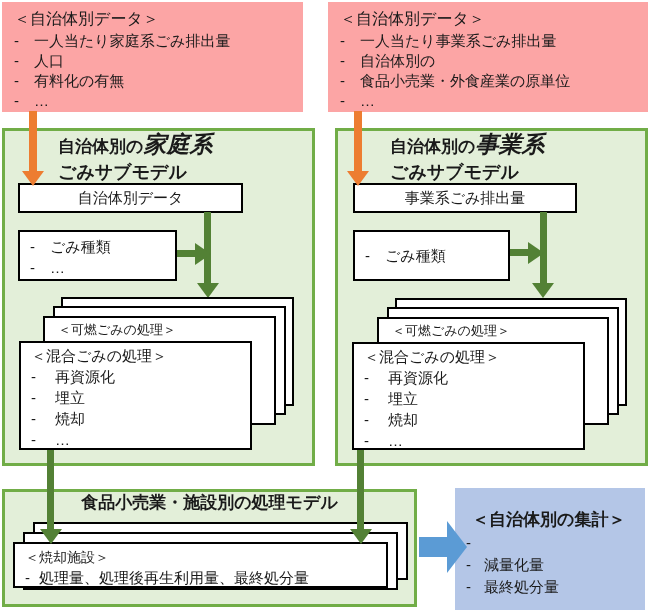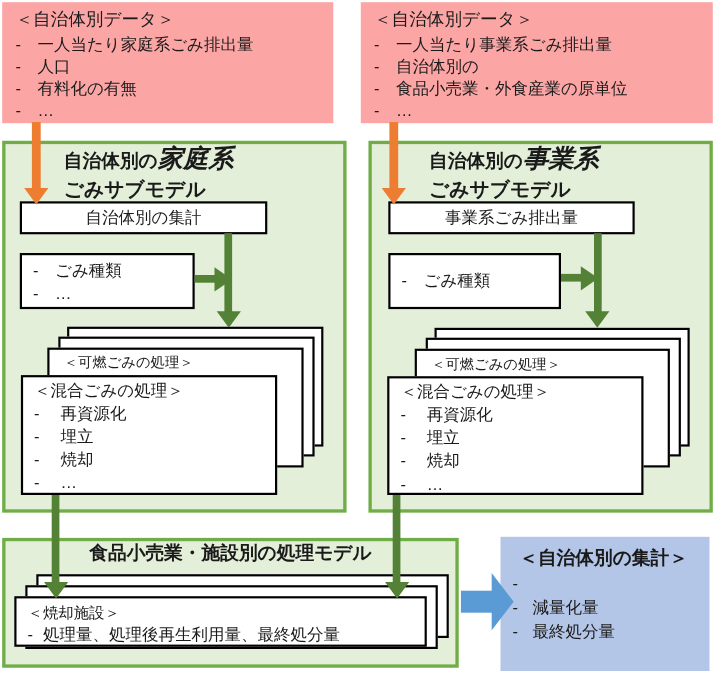--- a/index.html
+++ b/index.html
@@ -46,21 +46,21 @@
 
   .shaft { background:#538135; }
   .oshaft { background:#ED7D31; }
   .tri { width:0; height:0; }
   .tri.down-g  { border-left:11px solid transparent; border-right:11px solid transparent; border-top:15px solid #538135; }
   .tri.right-g { border-top:11px solid transparent; border-bottom:11px solid transparent; border-left:16px solid #538135; }
   .tri.down-o  { border-left:11px solid transparent; border-right:11px solid transparent; border-top:15px solid #ED7D31; }
   .tri.right-b { border-top:26px solid transparent; border-bottom:26px solid transparent; border-left:20px solid #5B9BD5; }
   .bshaft { background:#5B9BD5; }
 
-  .bluebox { background:#B4C6E7; padding:8px 6px 0 7px; }
+  .bluebox { background:#B4C6E7; padding:20px 6px 0 7px; }
   .bluebox .t { font-weight:bold; font-size:17px; line-height:24px; margin-left:10px; white-space:nowrap; }
   .bluebox .row { line-height:22px; }
   .bluebox .dash { width:18px; padding-left:4px; }
 
   .z5 { z-index:5; }
 </style>
 </head>
 <body>
 
 <div class="canvas">
@@ -109,21 +109,21 @@
   <div class="abs tri down-o z5" style="left:22px;top:171px;"></div>
   <div class="abs oshaft z5" style="left:354px;top:111px;width:8px;height:61px;"></div>
   <div class="abs tri down-o z5" style="left:347px;top:171px;"></div>
 
   <div class="abs gpanel" style="left:2px;top:128px;width:313px;height:338px;"></div>
   <div class="abs ptitle" style="left:58px;top:129px;">
     <span>自治体別の</span><span class="big">家庭系</span>
     <span class="l2">ごみサブモデル</span>
   </div>
   <div class="abs wbox" style="left:18px;top:183px;width:225px;height:30px;">
-    <span>自治体別の集計</span>
+    <span>自治体別データ</span>
   </div>
   <div class="abs tbox" style="left:18px;top:230px;width:159px;height:51px;">
     <div class="row">
       <span class="dash">-</span>
       <span>ごみ種類</span>
     </div>
     <div class="row">
       <span class="dash">-</span>
       <span>…</span>
     </div>

